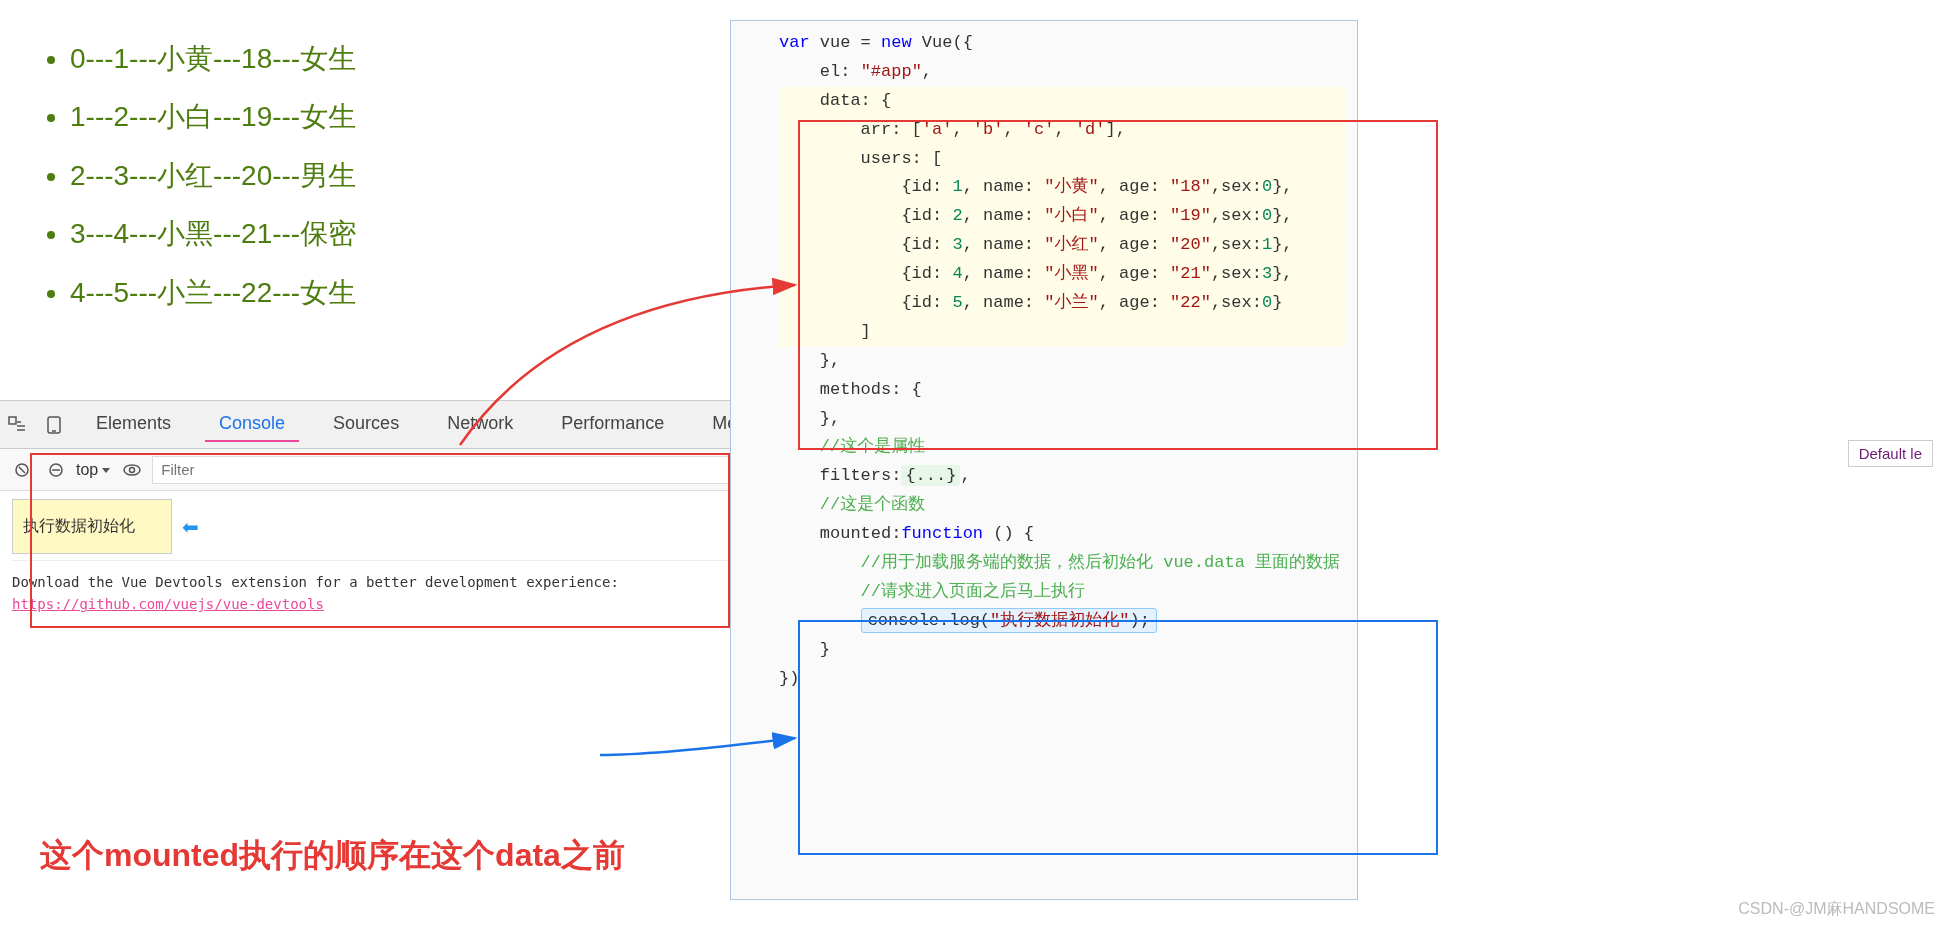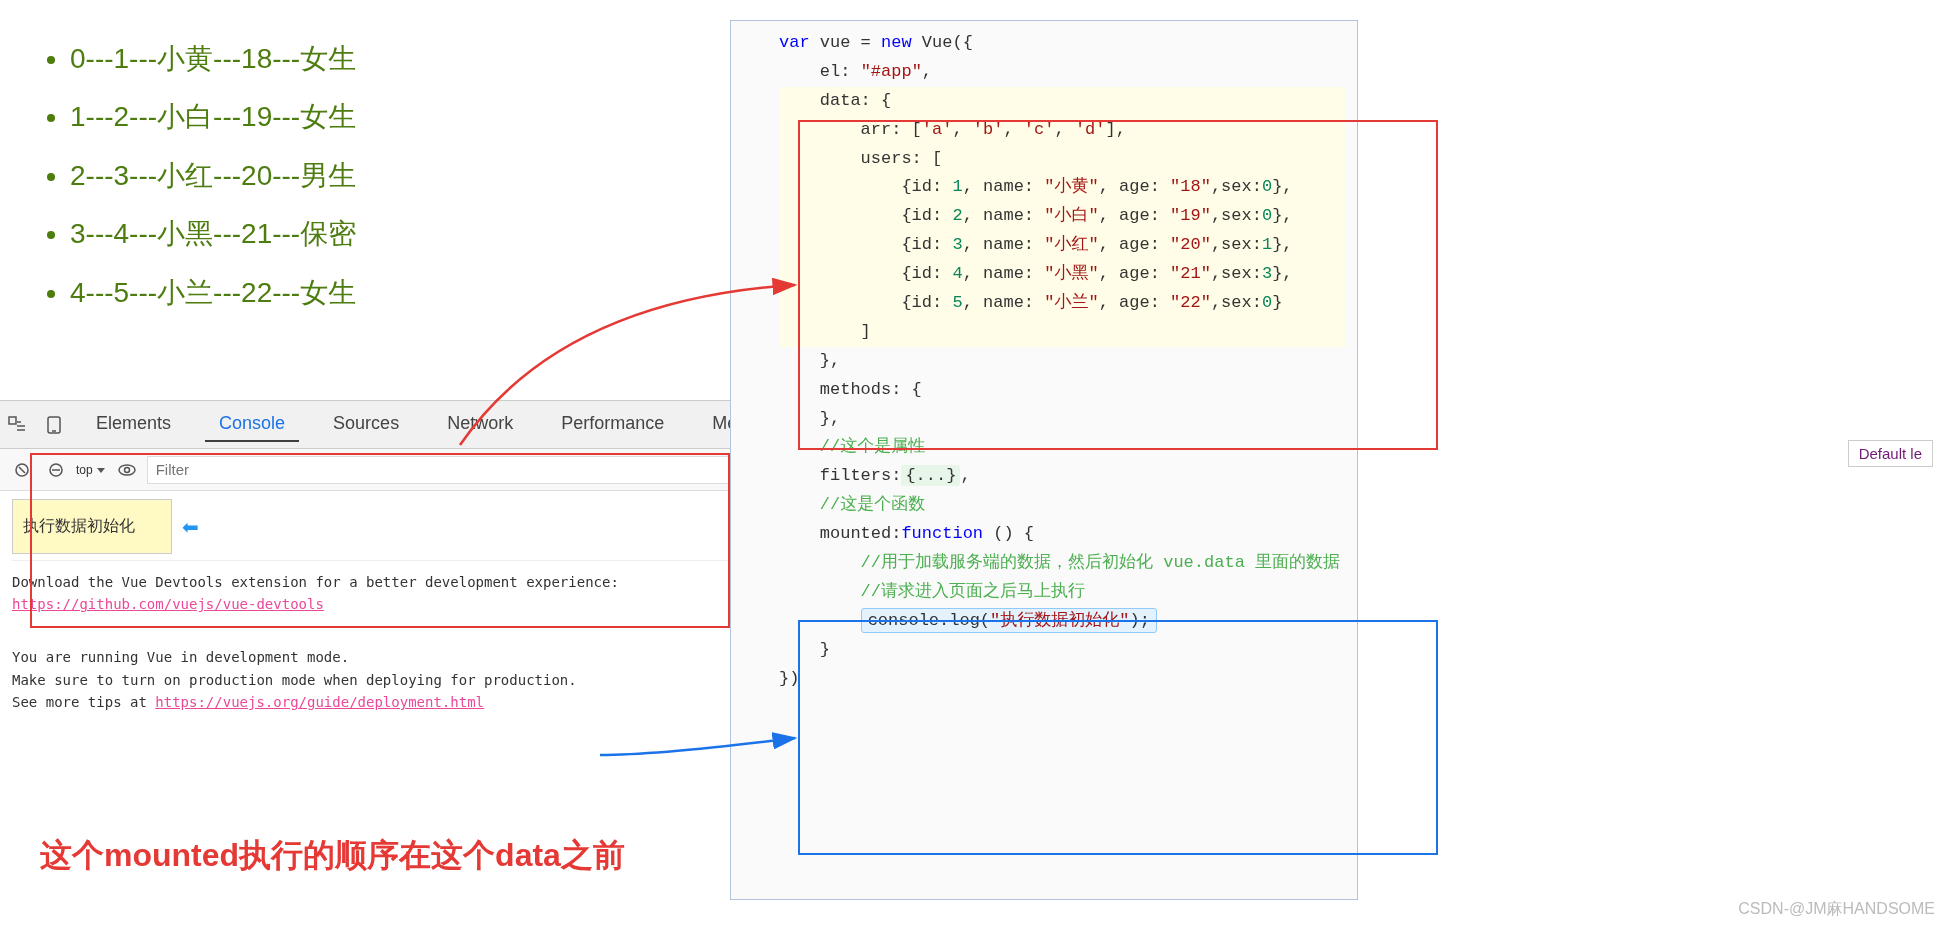--- a/index.html
+++ b/index.html
@@ -71,21 +71,21 @@
       padding: 6px 14px;
       font-size: 18px;
       cursor: pointer;
       color: #444;
       border-bottom: 2px solid transparent;
       white-space: nowrap;
     }
 
     .tab-item.active {
       color: #1a73e8;
-      border-bottom: 2px solid #404040;
+      border-bottom: 2px solid #ec4899;
     }
 
     .devtools-toolbar {
       display: flex;
       align-items: center;
       background: #f8f8f8;
       border-bottom: 1px solid #ddd;
       height: 42px;
       padding: 0 8px;
       gap: 6px;
@@ -101,21 +101,21 @@
       border-radius: 3px;
       border: none;
       background: transparent;
       color: #555;
       font-size: 14px;
     }
 
     .top-dropdown {
       display: flex;
       align-items: center;
-      font-size: 12px;
+      font-size: 16px;
       background: transparent;
       border: none;
       cursor: pointer;
       color: #333;
       gap: 2px;
     }
 
     .filter-input {
       flex: 1;
       height: 28px;
@@ -310,26 +310,20 @@
   </div>
 
   <div class="console-output">
     <div class="console-input-line">
       <span class="console-input-box">执行数据初始化</span>
       <span class="console-arrow">⬅</span>
     </div>
     <div class="console-message">
       Download the Vue Devtools extension for a better development experience:<br>
       <a class="console-link" href="#">https://github.com/vuejs/vue-devtools</a>
-    </div>
-    <div class="console-message">
-      <br>
-      You are running Vue in development mode.<br>
-      Make sure to turn on production mode when deploying for production.<br>
-      See more tips at <a class="console-link" href="#">https://vuejs.org/guide/deployment.html</a>
     </div>
   </div>
 </div>
 
 <div class="red-border-box" style="top:453px; left:30px; width:700px; height:175px;"></div>
 
 <div class="code-panel">
   <div class="code-content">
     <div class="code-line"><span class="kw">var</span> vue = <span class="kw">new</span> Vue({</div>
     <div class="code-line">    el: <span class="str">"#app"</span>,</div>

